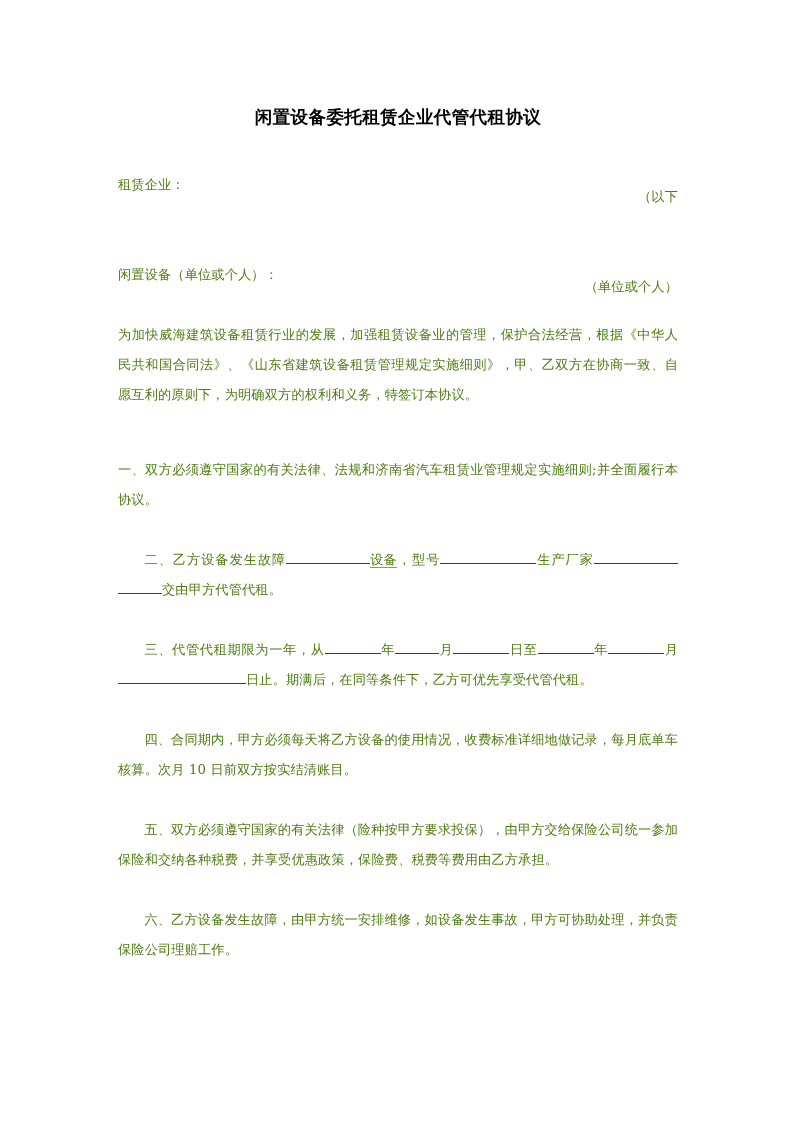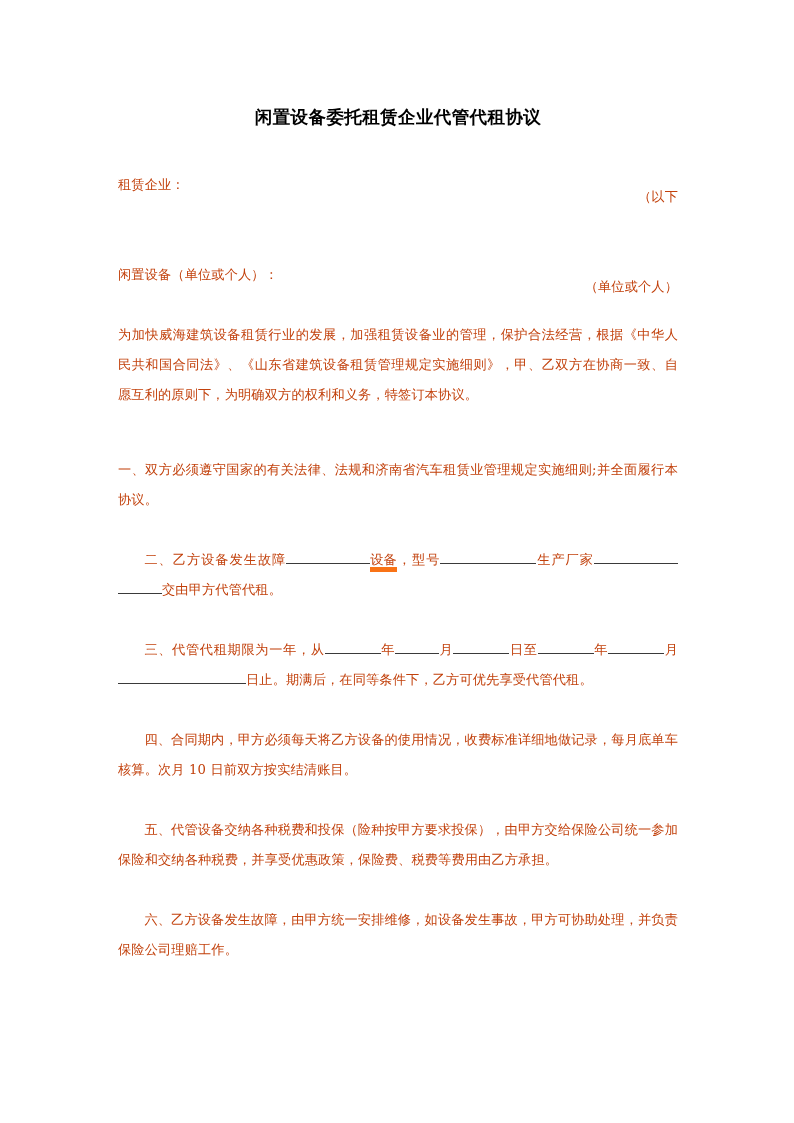--- a/index.html
+++ b/index.html
@@ -50,21 +50,21 @@
   
   .para {
     position: absolute;
     left: 0;
     width: 560px;
     font-size: 13.2px;
     line-height: 30px;
     text-align: justify;
     text-justify: inter-ideograph;
     margin: 0;
-    color: #c2410c;
+    color: #4d7c0f;
     letter-spacing: 0.15px;
   }
 
   .para.justified {
     text-align: justify;
   }
 
   .indent {
     text-indent: 2em;
   }
@@ -84,21 +84,21 @@
 
   
   .blank {
     display: inline-block;
     border-bottom: 1px solid #3a3a3a;
     vertical-align: baseline;
     height: 1.05em;
     margin: 0 0 0 0;
   }
   .u-text {
-    border-bottom: 5px solid #f97316;
+    border-bottom: 1px solid #f97316;
     display: inline-block;
     line-height: 1.05em;
   }
   .b-w2 { width: 44px; }
   .b-w3 { width: 56px; }
   .b-w5 { width: 72px; }
   .b-w6 { width: 84px; }
   .b-w7 { width: 96px; }
 </style>
 </head>
@@ -130,18 +130,18 @@
     <p class="para" style="top:545px;">
       <span class="indent" style="display:inline;padding-left:2em;">二、乙方设备发生故障</span><span class="blank b-w6"></span><span class="u-text">设备</span><span>，型号</span><span class="blank b-w7"></span><span>生产厂家</span><span class="blank b-w6"></span><span class="blank b-w2"></span><span>交由甲方代管代租。</span>
     </p>
 
     <p class="para" style="top:635px;">
       <span style="display:inline;padding-left:2em;">三、代管代租期限为一年，从</span><span class="blank b-w3"></span><span>年</span><span class="blank b-w2"></span><span>月</span><span class="blank b-w3"></span><span>日至</span><span class="blank b-w3"></span><span>年</span><span class="blank b-w3"></span><span>月</span><span class="blank b-w3"></span><span class="blank b-w5"></span><span>日止。期满后，在同等条件下，乙方可优先享受代管代租。</span>
     </p>
 
     <p class="para justified indent" style="top:725px;">四、合同期内，甲方必须每天将乙方设备的使用情况，收费标准详细地做记录，每月底单车核算。次月 10 日前双方按实结清账目。</p>
 
-    <p class="para justified indent" style="top:815px;">五、代管设备交纳各种税费和投保（险种按甲方要求投保），由甲方交给保险公司统一参加保险和交纳各种税费，并享受优惠政策，保险费、税费等费用由乙方承担。</p>
+    <p class="para justified indent" style="top:815px;">五、双方必须遵守国家的有关法律（险种按甲方要求投保），由甲方交给保险公司统一参加保险和交纳各种税费，并享受优惠政策，保险费、税费等费用由乙方承担。</p>
 
     <p class="para justified indent" style="top:905px;">六、乙方设备发生故障，由甲方统一安排维修，如设备发生事故，甲方可协助处理，并负责保险公司理赔工作。</p>
 
   </div>
 </div>
 
 </body></html>

